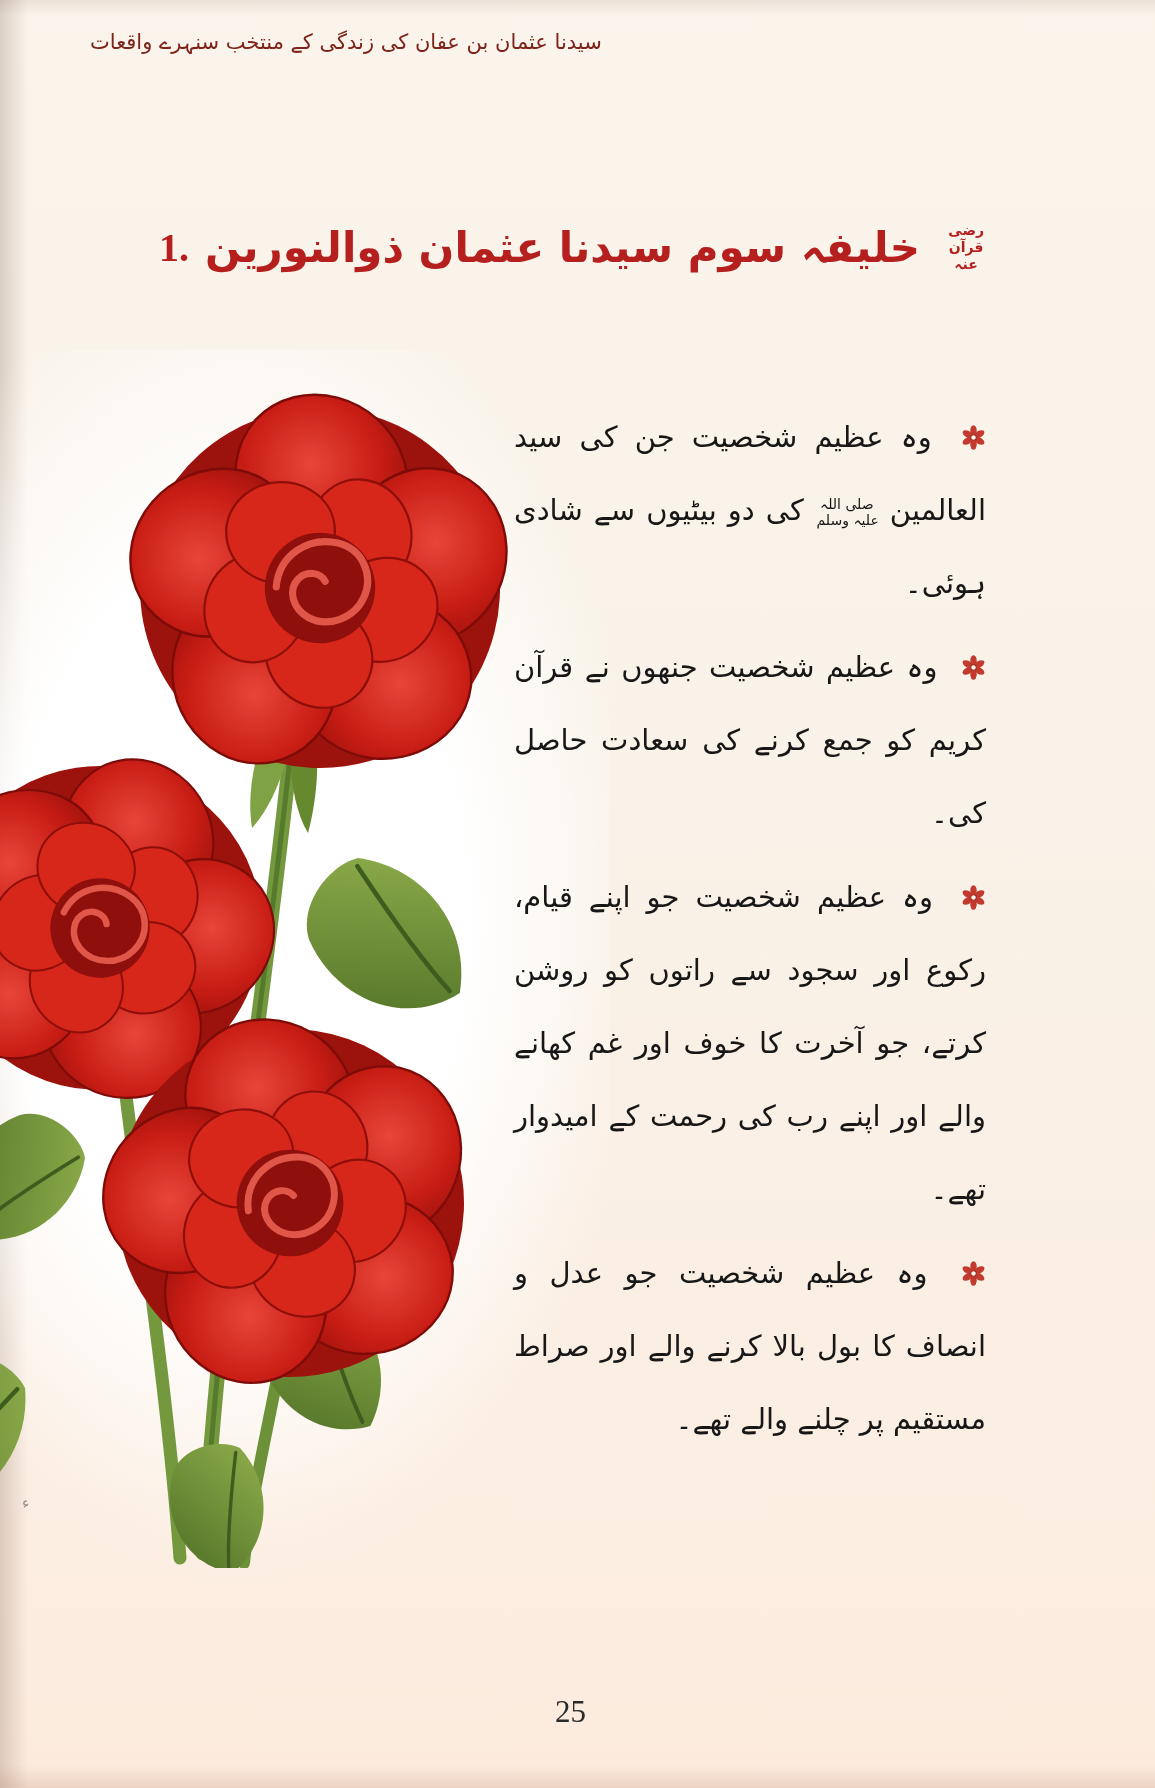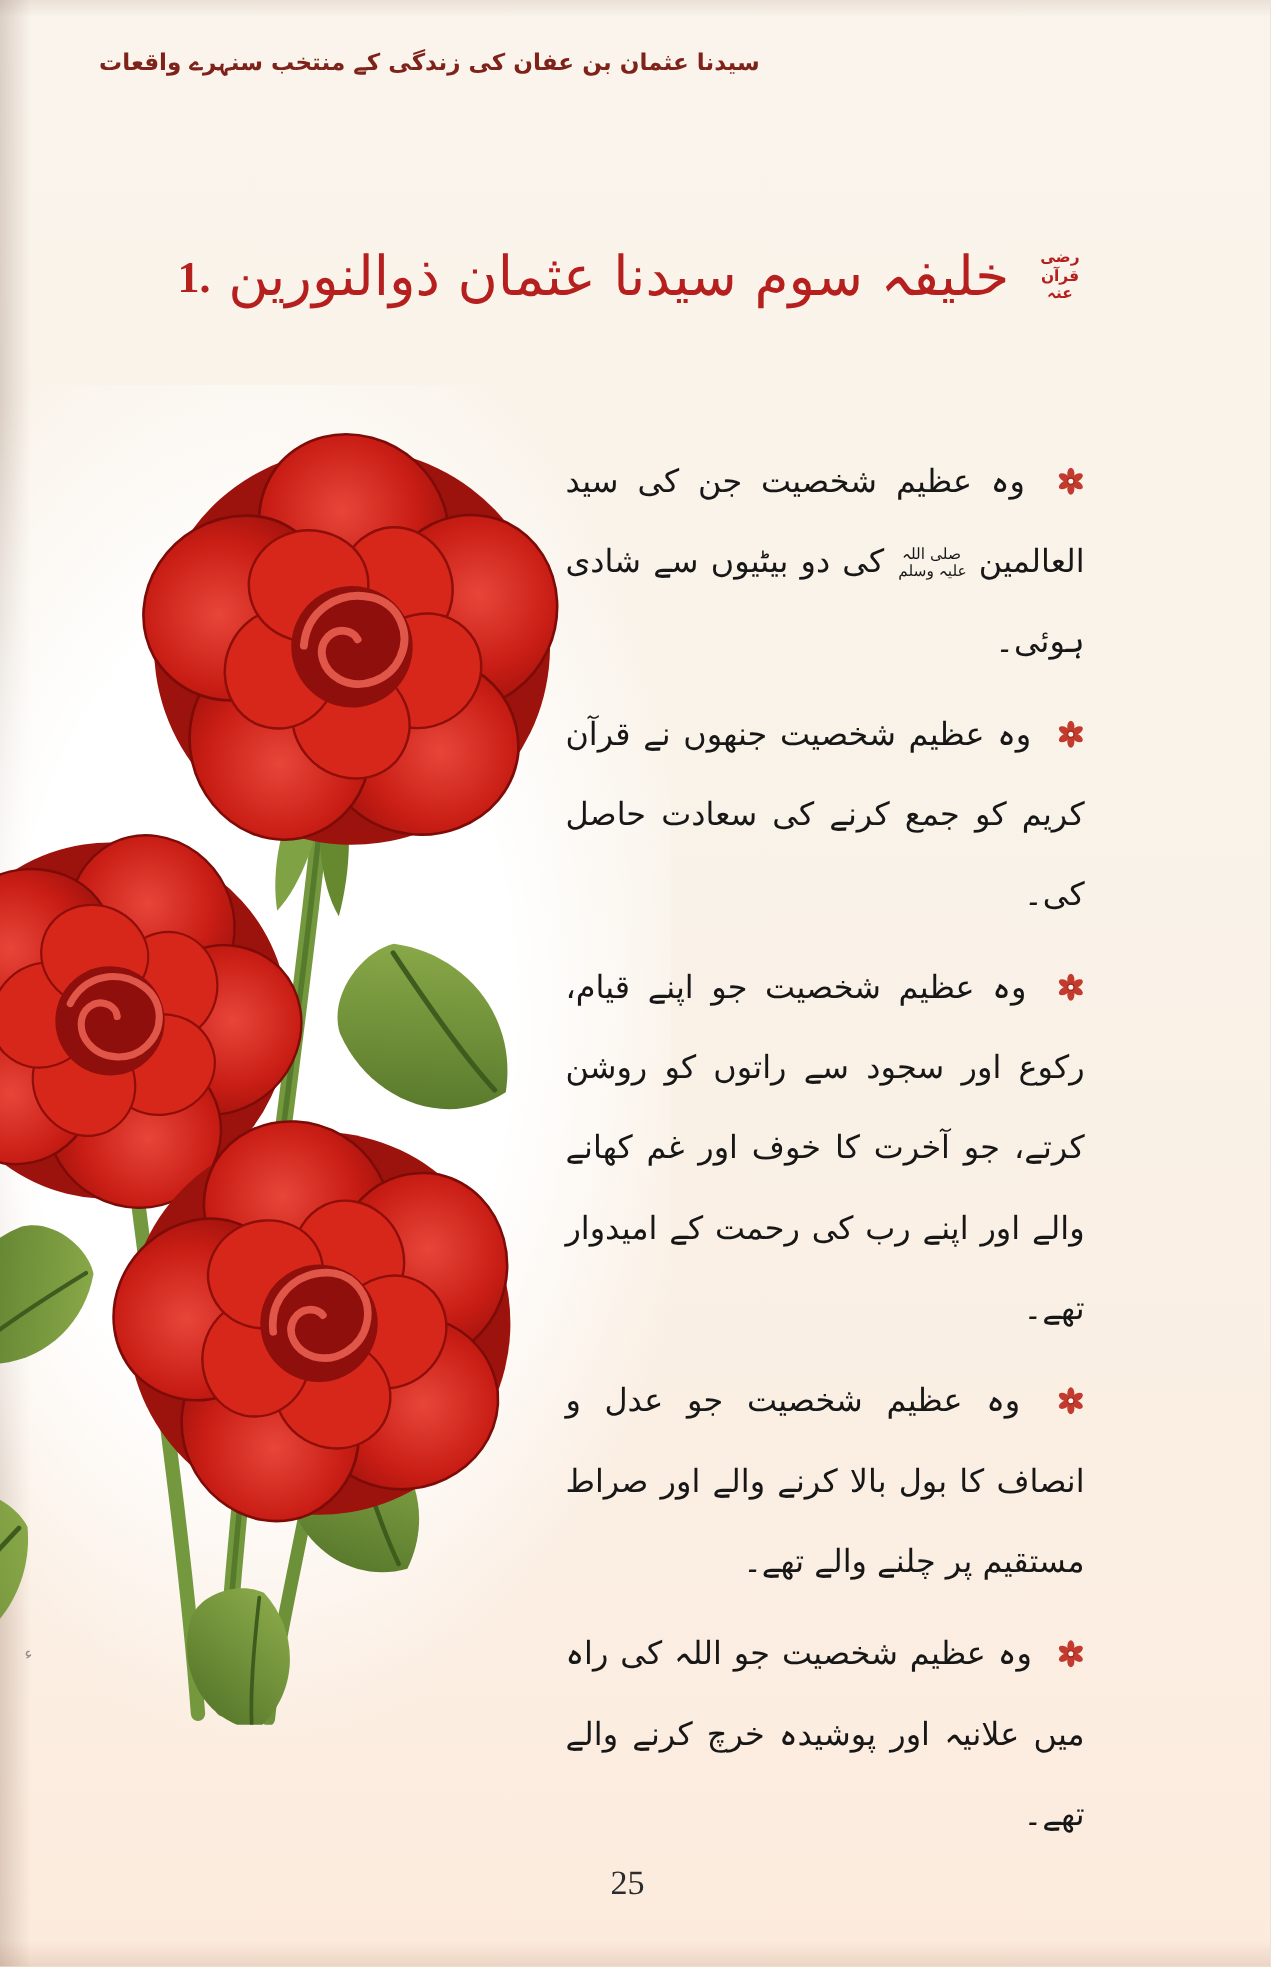--- a/index.html
+++ b/index.html
@@ -12,32 +12,32 @@
   }
   
   .edge-left{position:absolute;left:0;top:0;bottom:0;width:28px;
     background:linear-gradient(90deg,rgba(96,62,43,.20),rgba(96,62,43,0));pointer-events:none;}
   .edge-top{position:absolute;left:0;right:0;top:0;height:16px;
     background:linear-gradient(180deg,rgba(120,80,60,.12),rgba(120,80,60,0));pointer-events:none;}
   .edge-bottom{position:absolute;left:0;right:0;bottom:0;height:24px;
     background:linear-gradient(0deg,rgba(150,90,60,.16),rgba(150,90,60,0));pointer-events:none;}
 
   .running-head{
-    position:absolute;top:45px;left:90px;
-    font-size:21px;font-weight:bold;color:#7e231a;
+    position:absolute;top:30px;left:90px;
+    font-size:21px;font-weight:normal;color:#7e231a;
     direction:rtl;letter-spacing:0;
   }
 
   .heading{
     position:absolute;top:222px;left:0;right:0;
     display:flex;justify-content:center;align-items:center;gap:16px;
     direction:ltr;
   }
   .heading-num{font-size:40px;color:#b5201f;font-weight:bold;font-family:"Liberation Serif",serif;}
-  .heading-text{font-size:50px;font-weight:normal;color:#b5201f;direction:rtl;}
+  .heading-text{font-size:42px;font-weight:bold;color:#b5201f;direction:rtl;}
   .heading-honorific{
     display:inline-block;width:60px;font-size:14px;line-height:1.2;
     text-align:center;color:#b5201f;font-weight:bold;direction:rtl;
   }
 
   .rose-backdrop{
     position:absolute;left:-50px;top:350px;width:660px;height:1290px;
     background:radial-gradient(62% 52% at 44% 44%,#ffffff 55%,rgba(255,255,255,0) 100%);
     pointer-events:none;
   }
@@ -182,26 +182,20 @@
         </svg>
       <span>وہ عظیم شخصیت جو اپنے قیام، رکوع اور سجود سے راتوں کو روشن کرتے، جو آخرت کا خوف اور غم کھانے والے اور اپنے رب کی رحمت کے امیدوار تھے۔</span>
     </p>
     <p class="bullet-item">
       <svg class="fbullet" viewBox="0 0 24 24">
           <use href="#fbulletShape"></use>
         </svg>
       <span>وہ عظیم شخصیت جو عدل و انصاف کا بول بالا کرنے والے اور صراط مستقیم پر چلنے والے تھے۔</span>
     </p>
     <p class="bullet-item">
-      <svg class="fbullet" viewBox="0 0 24 24">
-          <use href="#fbulletShape"></use>
-        </svg>
-      <span>وہ عظیم شخصیت جو اللہ کی راہ میں علانیہ اور پوشیدہ خرچ کرنے والے تھے۔</span>
-    </p>
-    <p class="bullet-item">
       
       
     </p>
   </section>
 
   <div class="stray-mark">ء</div>
   <div class="page-number">25</div>
 
 </div>
 

